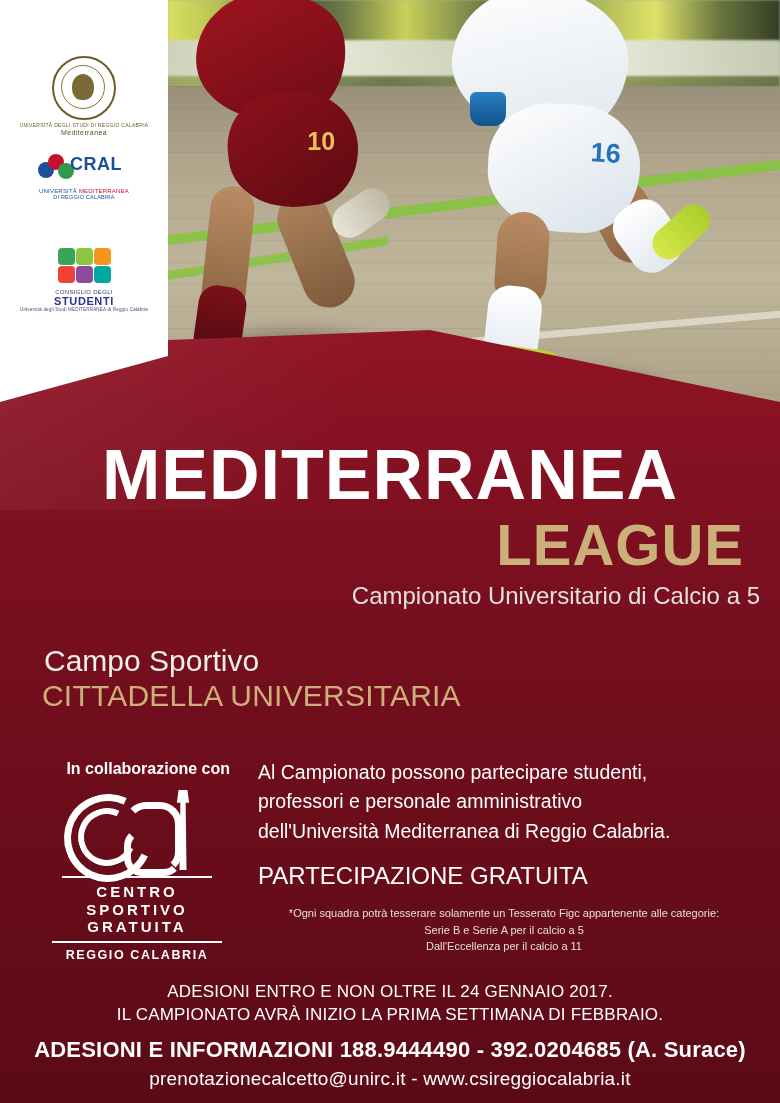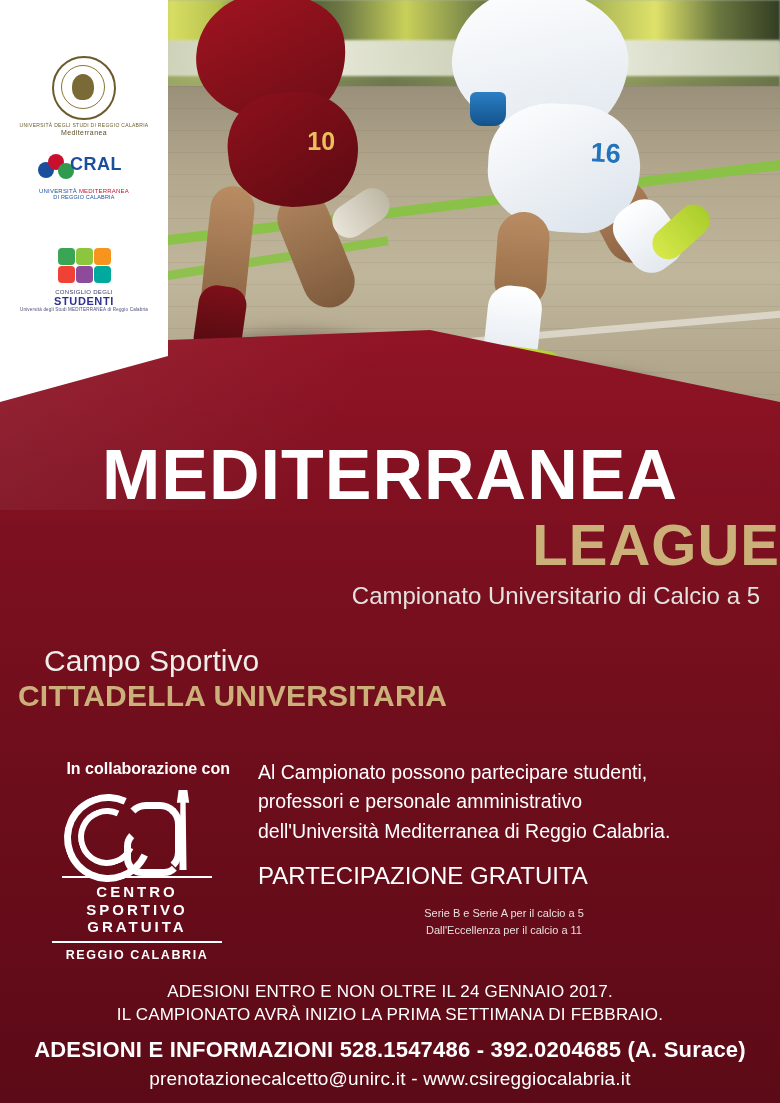--- a/index.html
+++ b/index.html
@@ -306,20 +306,21 @@
     font-size: 70px;
     font-weight: bold;
     letter-spacing: 1px;
     line-height: 1;
     font-family: "Liberation Sans", sans-serif;
   }
   .title-sub {
     position: absolute;
     left: 0; top: 516px; width: 780px;
     text-align: right;
+    padding-right: 36px;
     box-sizing: border-box;
     color: #cbb07a;
     font-size: 58px;
     font-weight: bold;
     letter-spacing: 1px;
     line-height: 1;
   }
   .title-tag {
     position: absolute;
     left: 0; top: 582px; width: 780px;
@@ -332,24 +333,24 @@
   }
   .venue-small {
     position: absolute;
     left: 44px; top: 644px;
     color: #f0eeea;
     font-size: 30px;
     font-weight: 300;
   }
   .venue-big {
     position: absolute;
-    left: 18px; top: 679px;
+    left: 42px; top: 679px;
     color: #cbb07a;
     font-size: 30px;
-    font-weight: bold;
+    font-weight: normal;
     letter-spacing: .2px;
   }
 
   .collab-label {
     position: absolute;
     left: 40px; top: 760px;
     width: 190px;
     text-align: right;
     color: #ffffff;
     font-size: 16px;
@@ -554,25 +555,26 @@
     </div>
 
     <div class="body-copy">
       <div>Al Campionato possono partecipare studenti,</div>
       <div>professori e personale amministrativo</div>
       <div>dell'Università Mediterranea di Reggio Calabria.</div>
       <span class="strong">PARTECIPAZIONE GRATUITA</span>
     </div>
 
     <div class="footnote">
+      <div>*Ogni squadra potrà tesserare solamente un Tesserato Figc appartenente alle categorie:</div>
       <div>Serie B e Serie A per il calcio a 5</div>
       <div>Dall'Eccellenza per il calcio a 11</div>
     </div>
 
     <div class="bottom-block">
       <div class="bl-1">ADESIONI ENTRO E NON OLTRE  IL 24 GENNAIO 2017.</div>
       <div class="bl-2">IL CAMPIONATO AVRÀ INIZIO LA PRIMA SETTIMANA DI FEBBRAIO.</div>
-      <div class="bl-3">ADESIONI E INFORMAZIONI 528.1547486 - 392.0204685 (A. Surace)</div>
+      <div class="bl-3">ADESIONI E INFORMAZIONI 188.9444490 - 392.0204685 (A. Surace)</div>
       <div class="bl-4">prenotazionecalcetto@unirc.it - www.csireggiocalabria.it</div>
     </div>
 
   </div>
 </div>
 
 </body></html>

